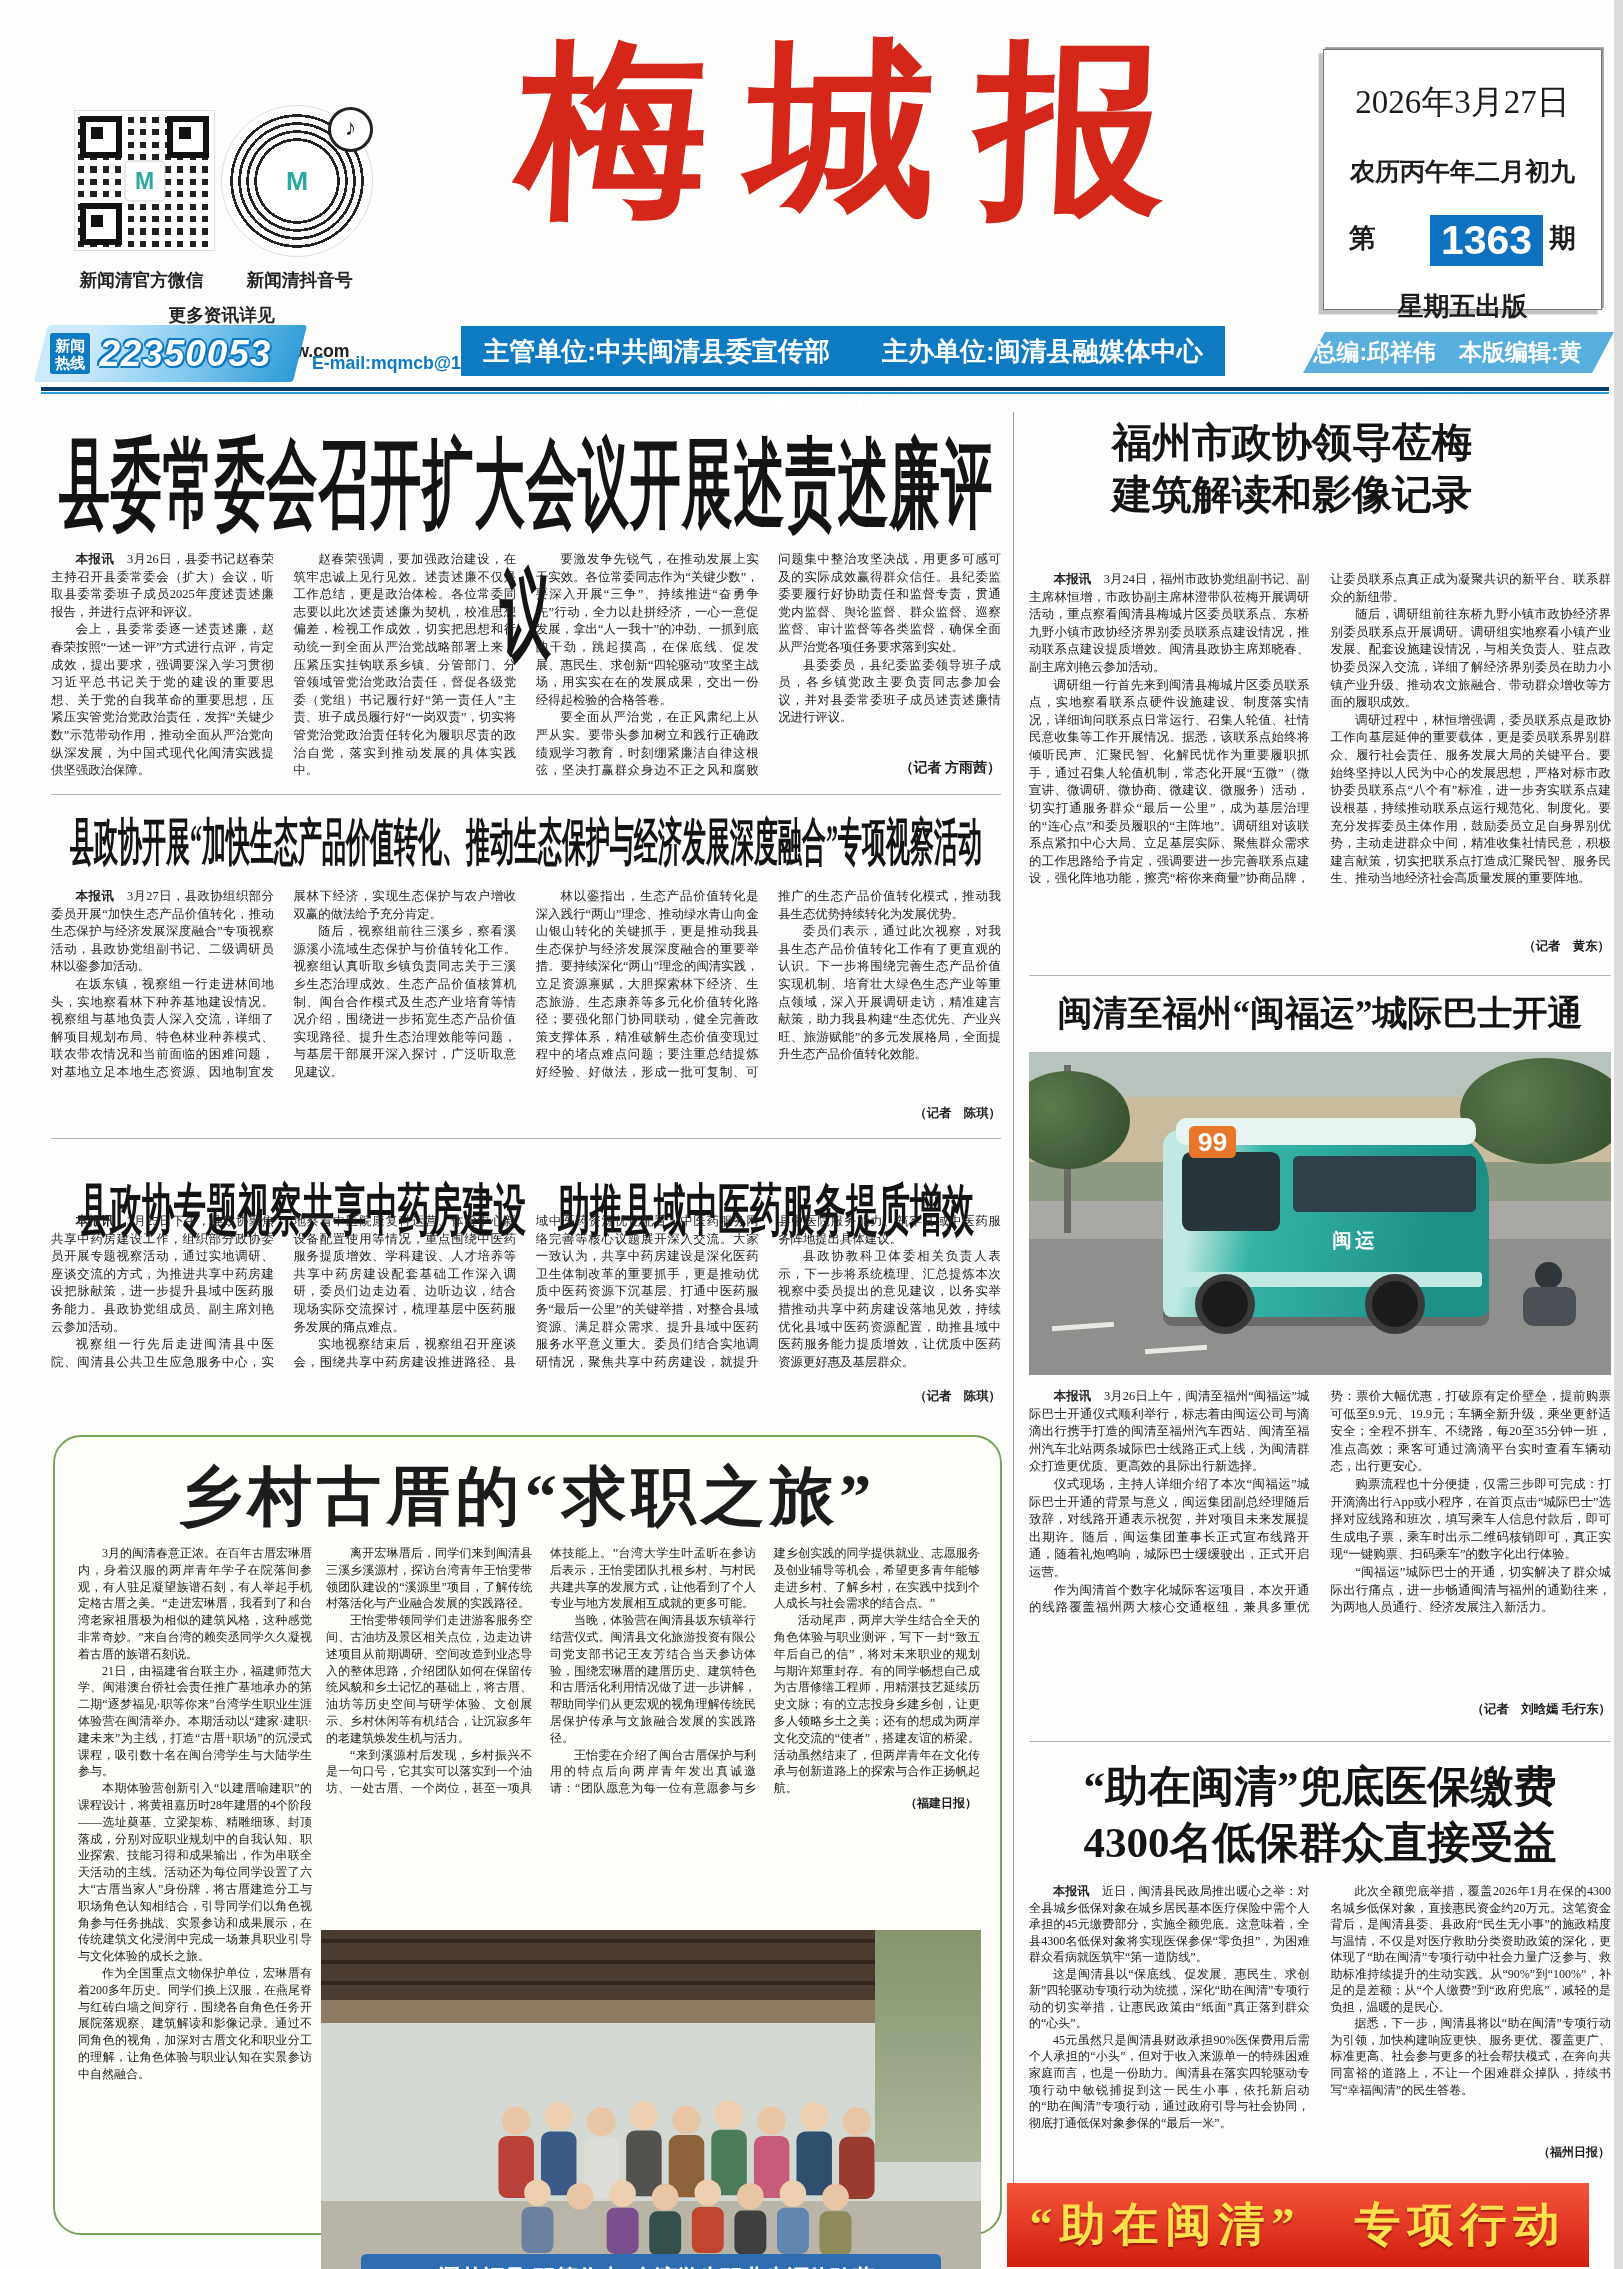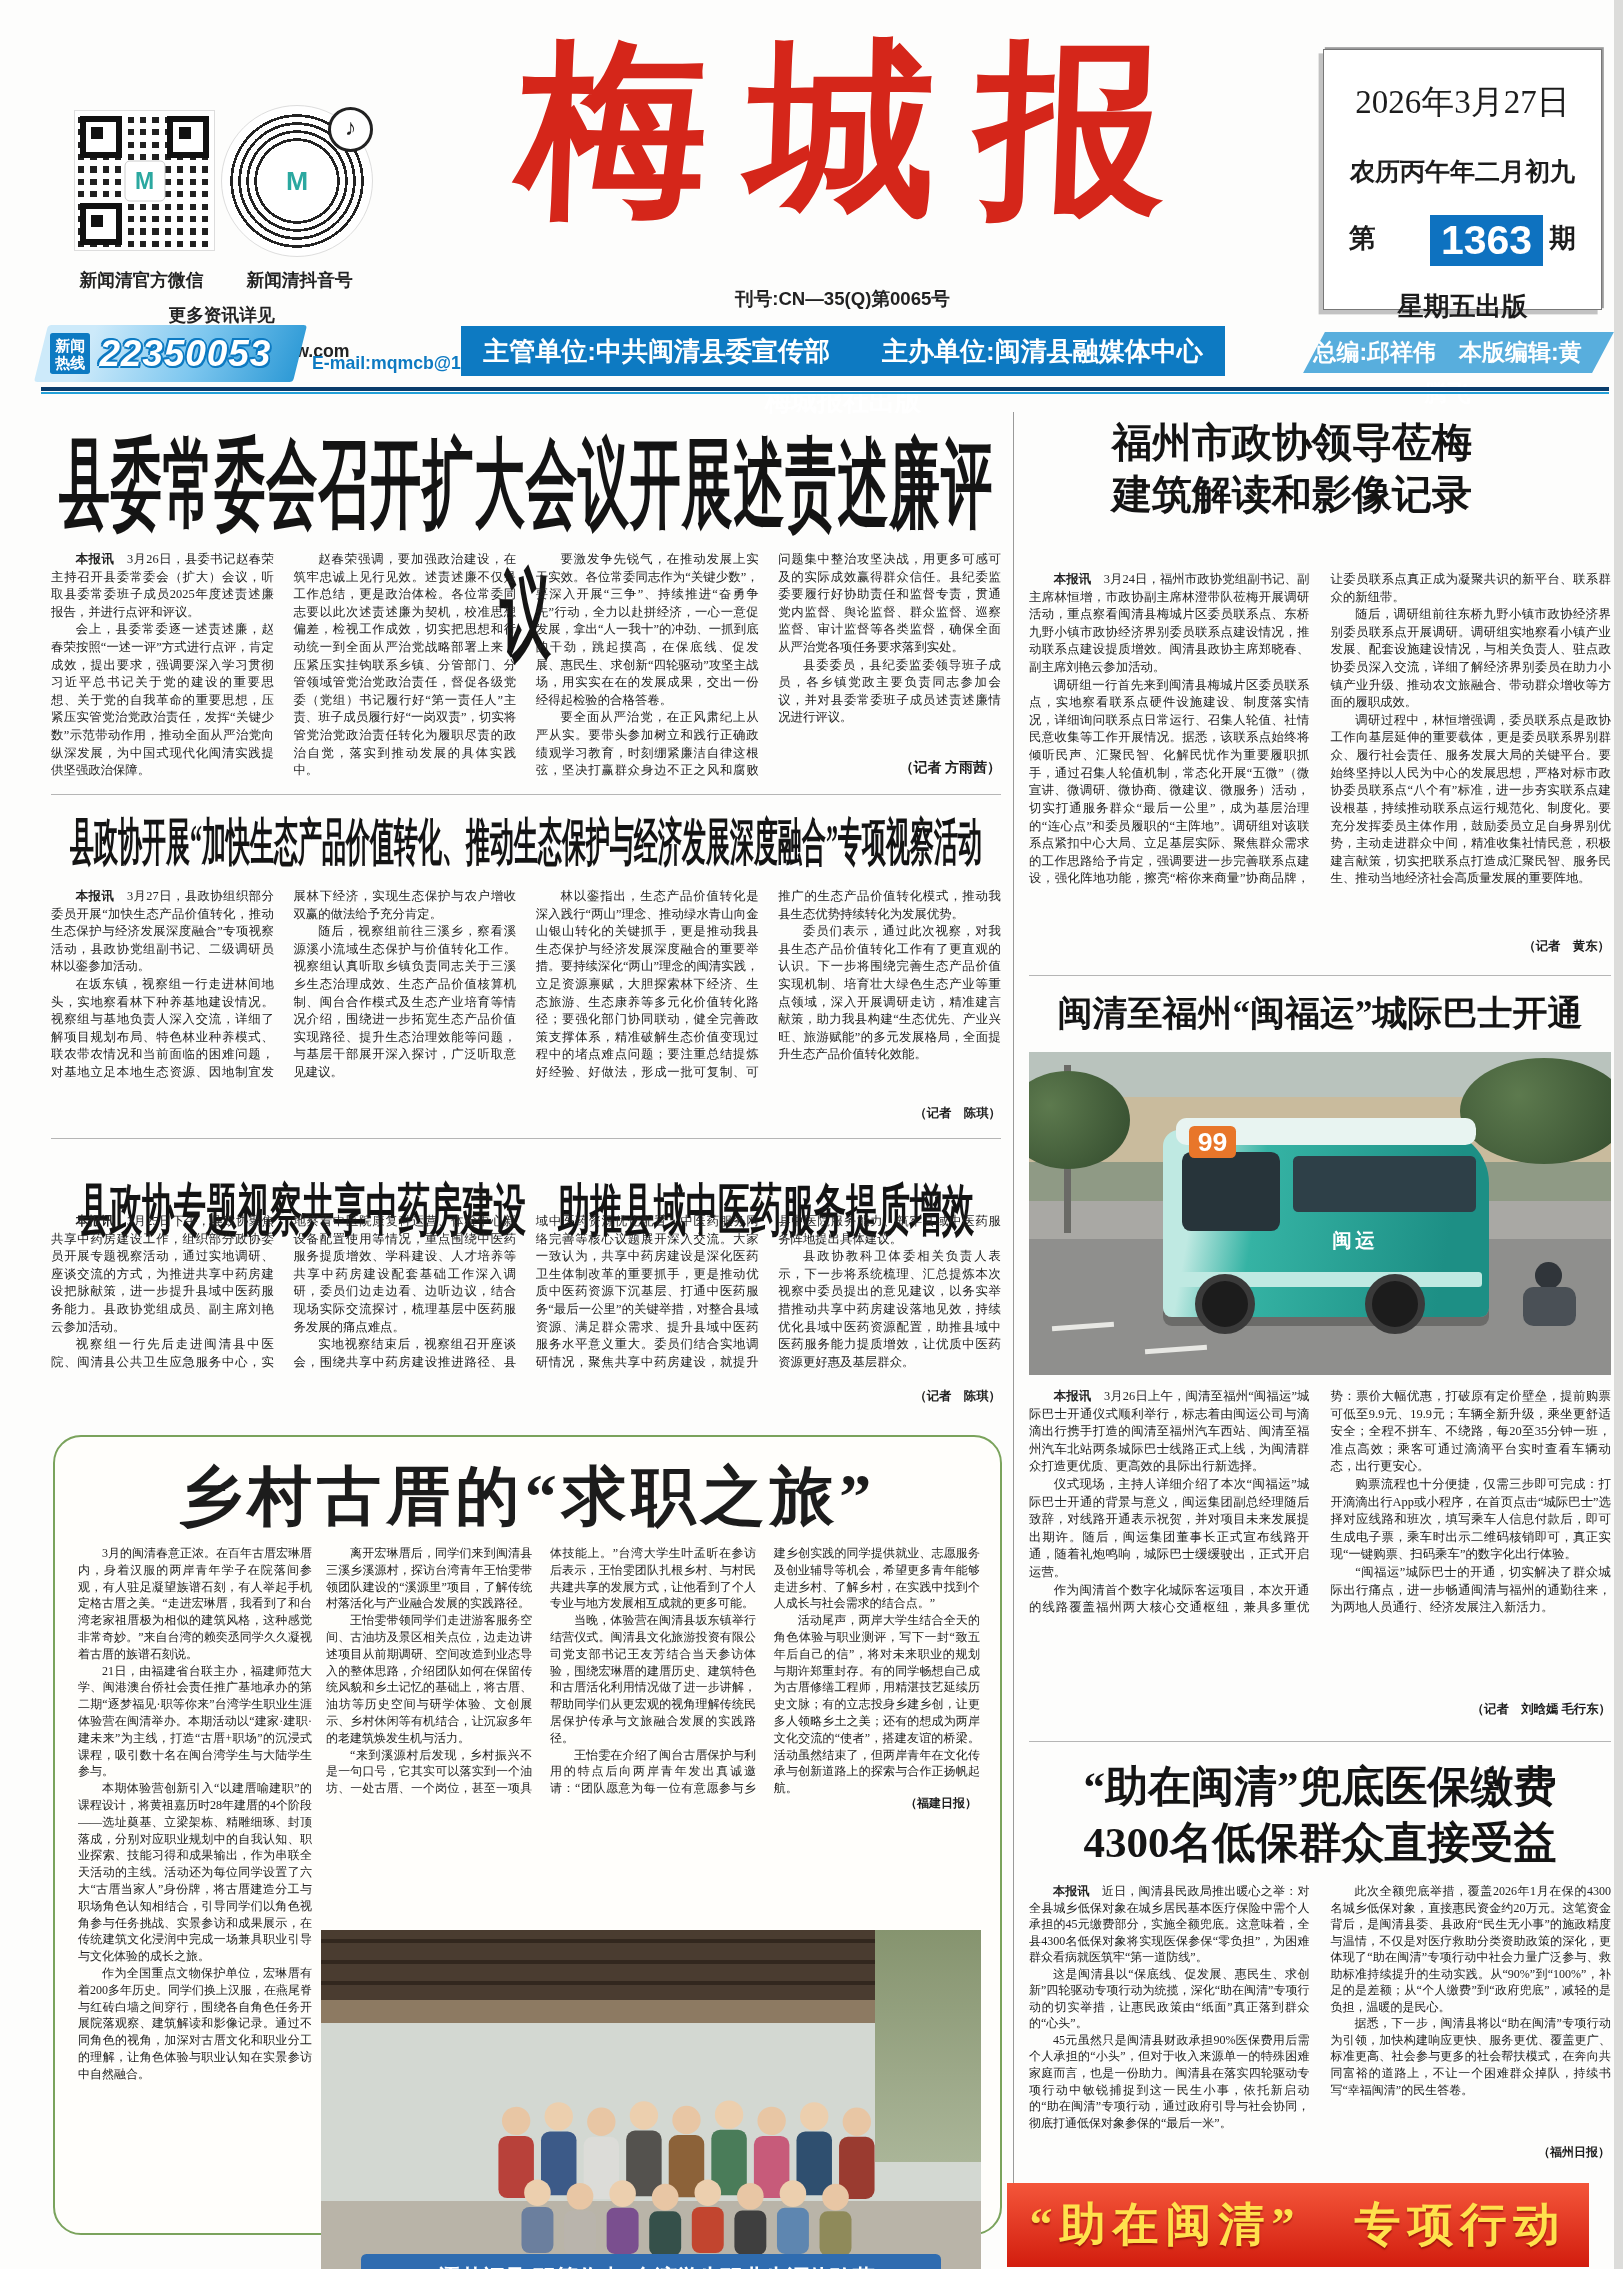--- a/index.html
+++ b/index.html
@@ -137,21 +137,20 @@
       <div class="hotline-tag">
         <div>新闻</div>
         <div>热线</div>
       </div>
       <div class="hotline-num">22350053</div>
     </div>
   </div>
   <div class="abs email" style="left:312px;top:353px;">E-mail:mqmcb@163.com</div>
 
   <div class="abs ctr masthead" style="left:443px;top:37px;width:798px;">梅城报</div>
-  <div class="abs ctr kanhao" style="left:461px;top:286px;width:763px;">刊号:CN—35(Q)第0065号</div>
 
   <div class="abs datebox" style="left:1323px;top:49px;width:277px;height:259px;">
     <div class="d1">2026年3月27日</div>
     <div class="d2">农历丙午年二月初九</div>
     <div class="d3">
       <span>第</span>
       <span class="issue-num">1363</span>
       <span>期</span>
     </div>
     <div class="d4">星期五出版</div>

